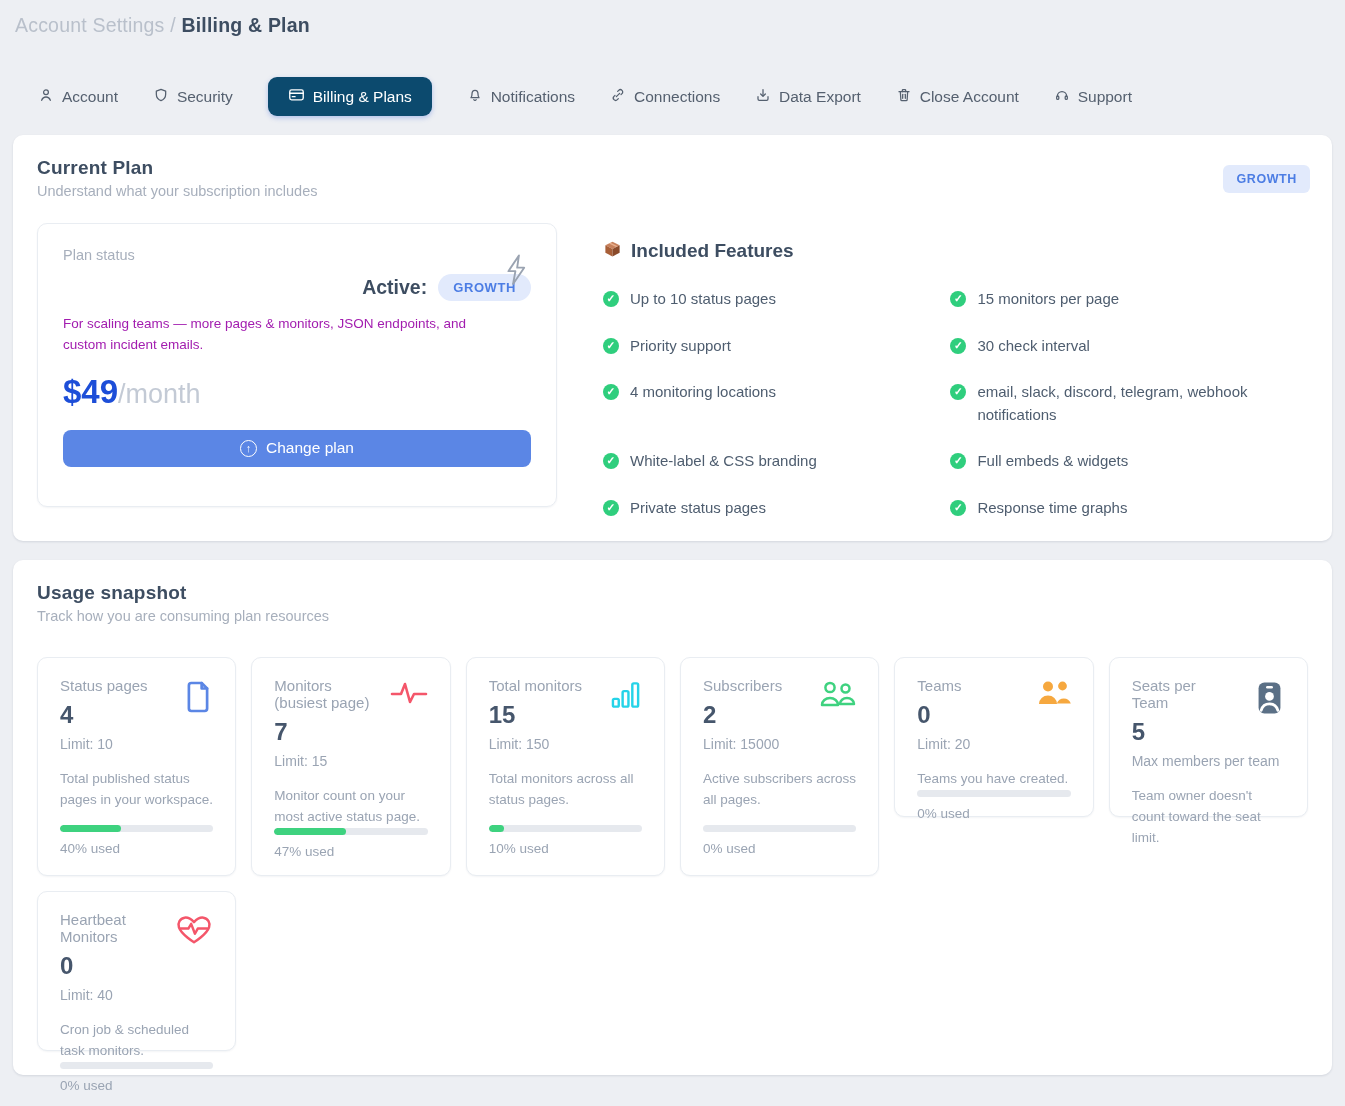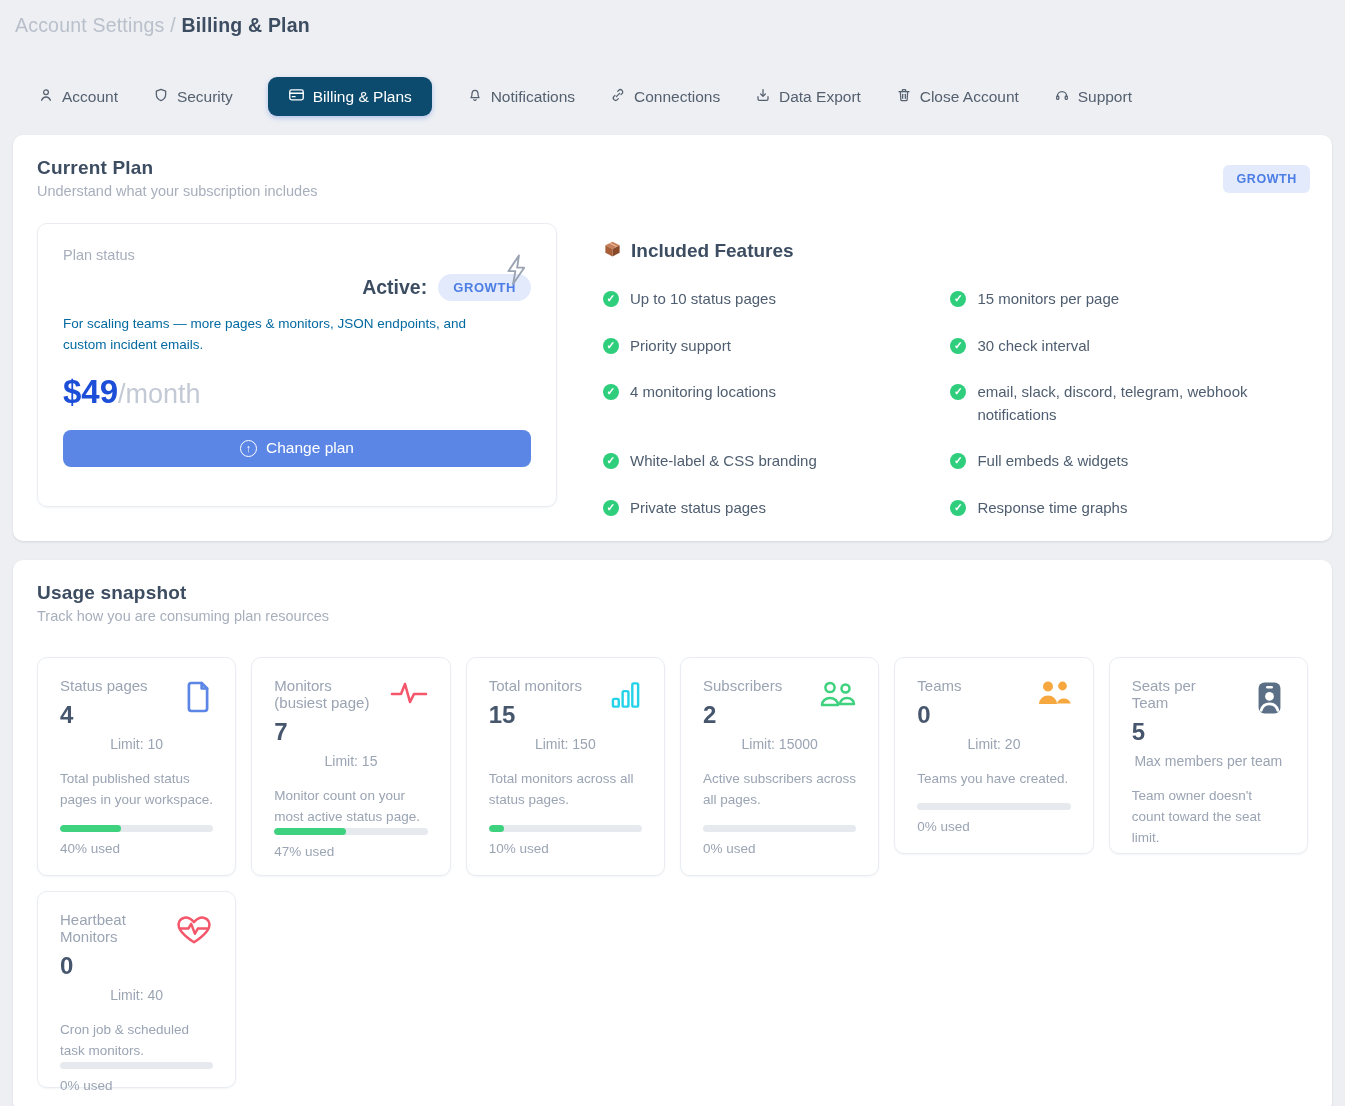--- a/index.html
+++ b/index.html
@@ -23,42 +23,42 @@
   .panel-sub{font-size:14.5px;color:#a7afbc;margin-top:4px;}
   .growth-chip{position:absolute;right:22px;top:30px;background:#e2eafc;color:#4c7de4;font-size:12.5px;font-weight:700;letter-spacing:.6px;padding:7px 13px;border-radius:6px;}
 
   
   .plan-row{display:flex;margin-top:24px;}
   .plan-card{width:520px;min-width:520px;border:1px solid #e9edf2;border-radius:10px;padding:23px 25px;box-shadow:0 1px 2px rgba(25,39,70,.05);position:relative;box-sizing:border-box;height:284px;}
   .bolt-wrap{position:absolute;top:28px;right:26px;}
   .plan-label{color:#a7afbc;font-size:14.5px;}
   .plan-active{margin-top:11px;display:flex;align-items:center;gap:11px;font-size:19.5px;font-weight:700;color:#3d4d61;justify-content:flex-end;}
   .plan-badge{background:#e2eafc;color:#4c7de4;font-size:13px;font-weight:700;padding:6px 15px;border-radius:999px;letter-spacing:.6px;}
-  .plan-desc{margin-top:13px;color:#0369a1;font-size:13.5px;line-height:1.55;max-width:420px;}
+  .plan-desc{margin-top:13px;color:#a21caf;font-size:13.5px;line-height:1.55;max-width:420px;}
   .plan-price{margin-top:17px;display:flex;align-items:baseline;}
   .price-main{font-size:33px;font-weight:700;color:#1d4ed8;}
   .price-period{font-size:27px;color:#c3cad5;font-weight:400;}
   .change-btn{margin-top:19px;width:100%;background:#5b86e5;color:#fff;font-size:15.5px;border:none;border-radius:8px;height:37px;display:flex;align-items:center;justify-content:center;gap:9px;cursor:pointer;font-family:inherit;}
   .up-circle{width:17px;height:17px;border:1.5px solid #fff;border-radius:50%;display:flex;align-items:center;justify-content:center;font-size:11px;line-height:1;box-sizing:border-box;}
 
   
   .features{flex:1;padding-left:46px;padding-top:16px;}
   .features-title{display:flex;align-items:center;gap:9px;font-size:19px;font-weight:700;color:#3d4d61;}
   .features-grid{margin-top:25px;display:grid;grid-template-columns:1fr 1.06fr;row-gap:24px;column-gap:10px;align-items:start;}
   .feature{display:flex;gap:11px;align-items:flex-start;color:#4e5d6f;font-size:15px;line-height:1.5;max-width:330px;}
   .check{width:16px;height:16px;min-width:16px;border-radius:50%;background:#2fce7d;color:#fff;font-size:10.5px;display:flex;align-items:center;justify-content:center;margin-top:3px;font-weight:700;}
 
   
   .usage-grid{display:grid;grid-template-columns:repeat(6,1fr);gap:15px;margin-top:33px;}
   .u-card{border:1px solid #e9edf2;border-radius:10px;padding:19px 22px;box-shadow:0 1px 2px rgba(25,39,70,.05);position:relative;display:flex;flex-direction:column;box-sizing:border-box;height:219px;background:#fff;}
-  .u-card.short{height:197px;}
+  .u-card.short{height:160px;}
   .u-icon{position:absolute;top:22px;right:22px;}
   .u-label{color:#9aa4b3;font-size:15px;padding-right:50px;}
   .u-value{color:#46566c;font-size:24px;font-weight:700;margin-top:7px;}
-  .u-limit{color:#9aa4b3;font-size:14px;margin-top:7px;text-align:center;}
+  .u-limit{color:#9aa4b3;font-size:14px;margin-top:7px;}
   .u-desc{color:#9aa4b3;font-size:13.5px;line-height:1.55;margin-top:17px;max-width:250px;}
   .u-bar-wrap{margin-top:auto;}
   .u-track{height:7px;background:#e6e9ee;border-radius:4px;overflow:hidden;}
   .u-fill{height:100%;background:#3ed27f;border-radius:4px;width:0;}
   .u-percent{color:#9aa4b3;font-size:13.5px;margin-top:9px;}
 </style>
 </head>
 <body>
 
 <div class="page">

